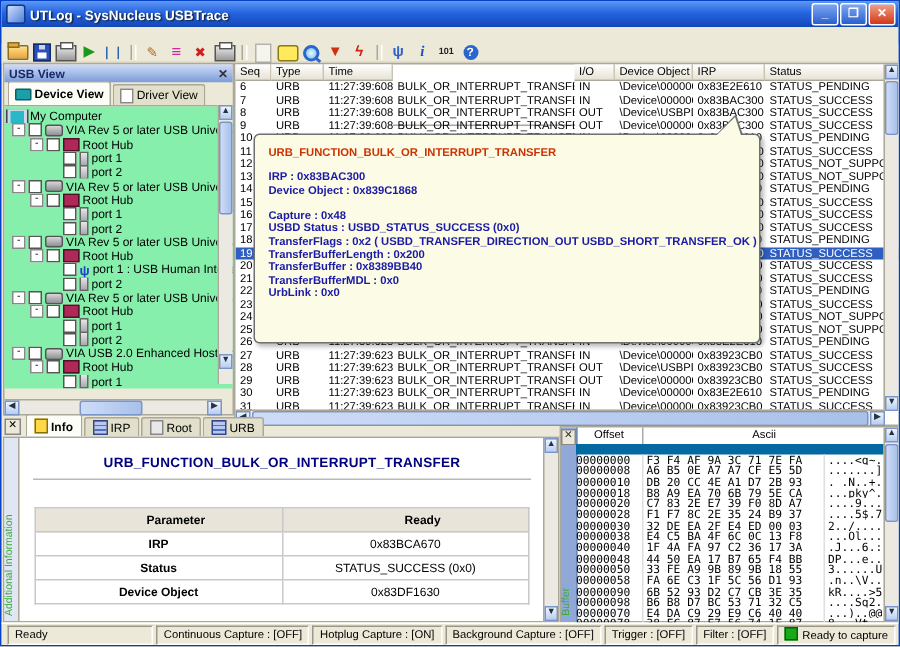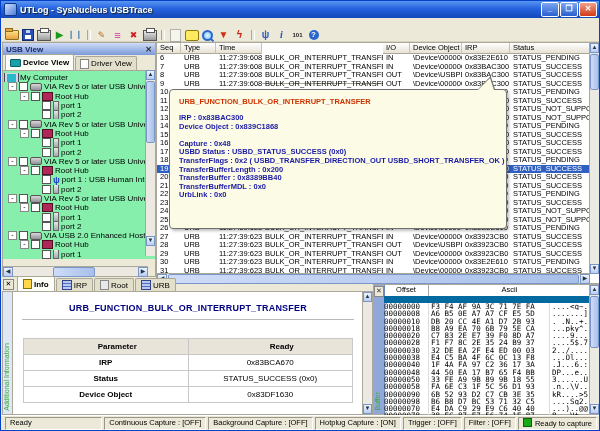--- a/index.html
+++ b/index.html
@@ -801,22 +801,22 @@
       <div class="sb-btn" style="height:8px;">▲</div>
       <div class="sb-thumb" style="height:50px;margin-top:1px;"></div>
       <div class="sb-btn" style="height:8px;position:absolute;bottom:0;left:0;right:0;">▼</div>
     </div>
   </div>
 
   <div id="statusbar">
     <div id="status-left" class="sseg">Ready</div>
     <span id="status-segments" style="display:flex;">
         <div class="sseg">Continuous Capture : [OFF]</div>
+        <div class="sseg">Hotplug Capture : [ON]</div>
         <div class="sseg">Background Capture : [OFF]</div>
-        <div class="sseg">Hotplug Capture : [ON]</div>
         <div class="sseg">Trigger : [OFF]</div>
         <div class="sseg">Filter  : [OFF]</div>
       </span>
     <div class="sseg">
       <span id="cap-led"></span><span>Ready to capture</span>
     </div>
   </div>
 
 </div>
 

